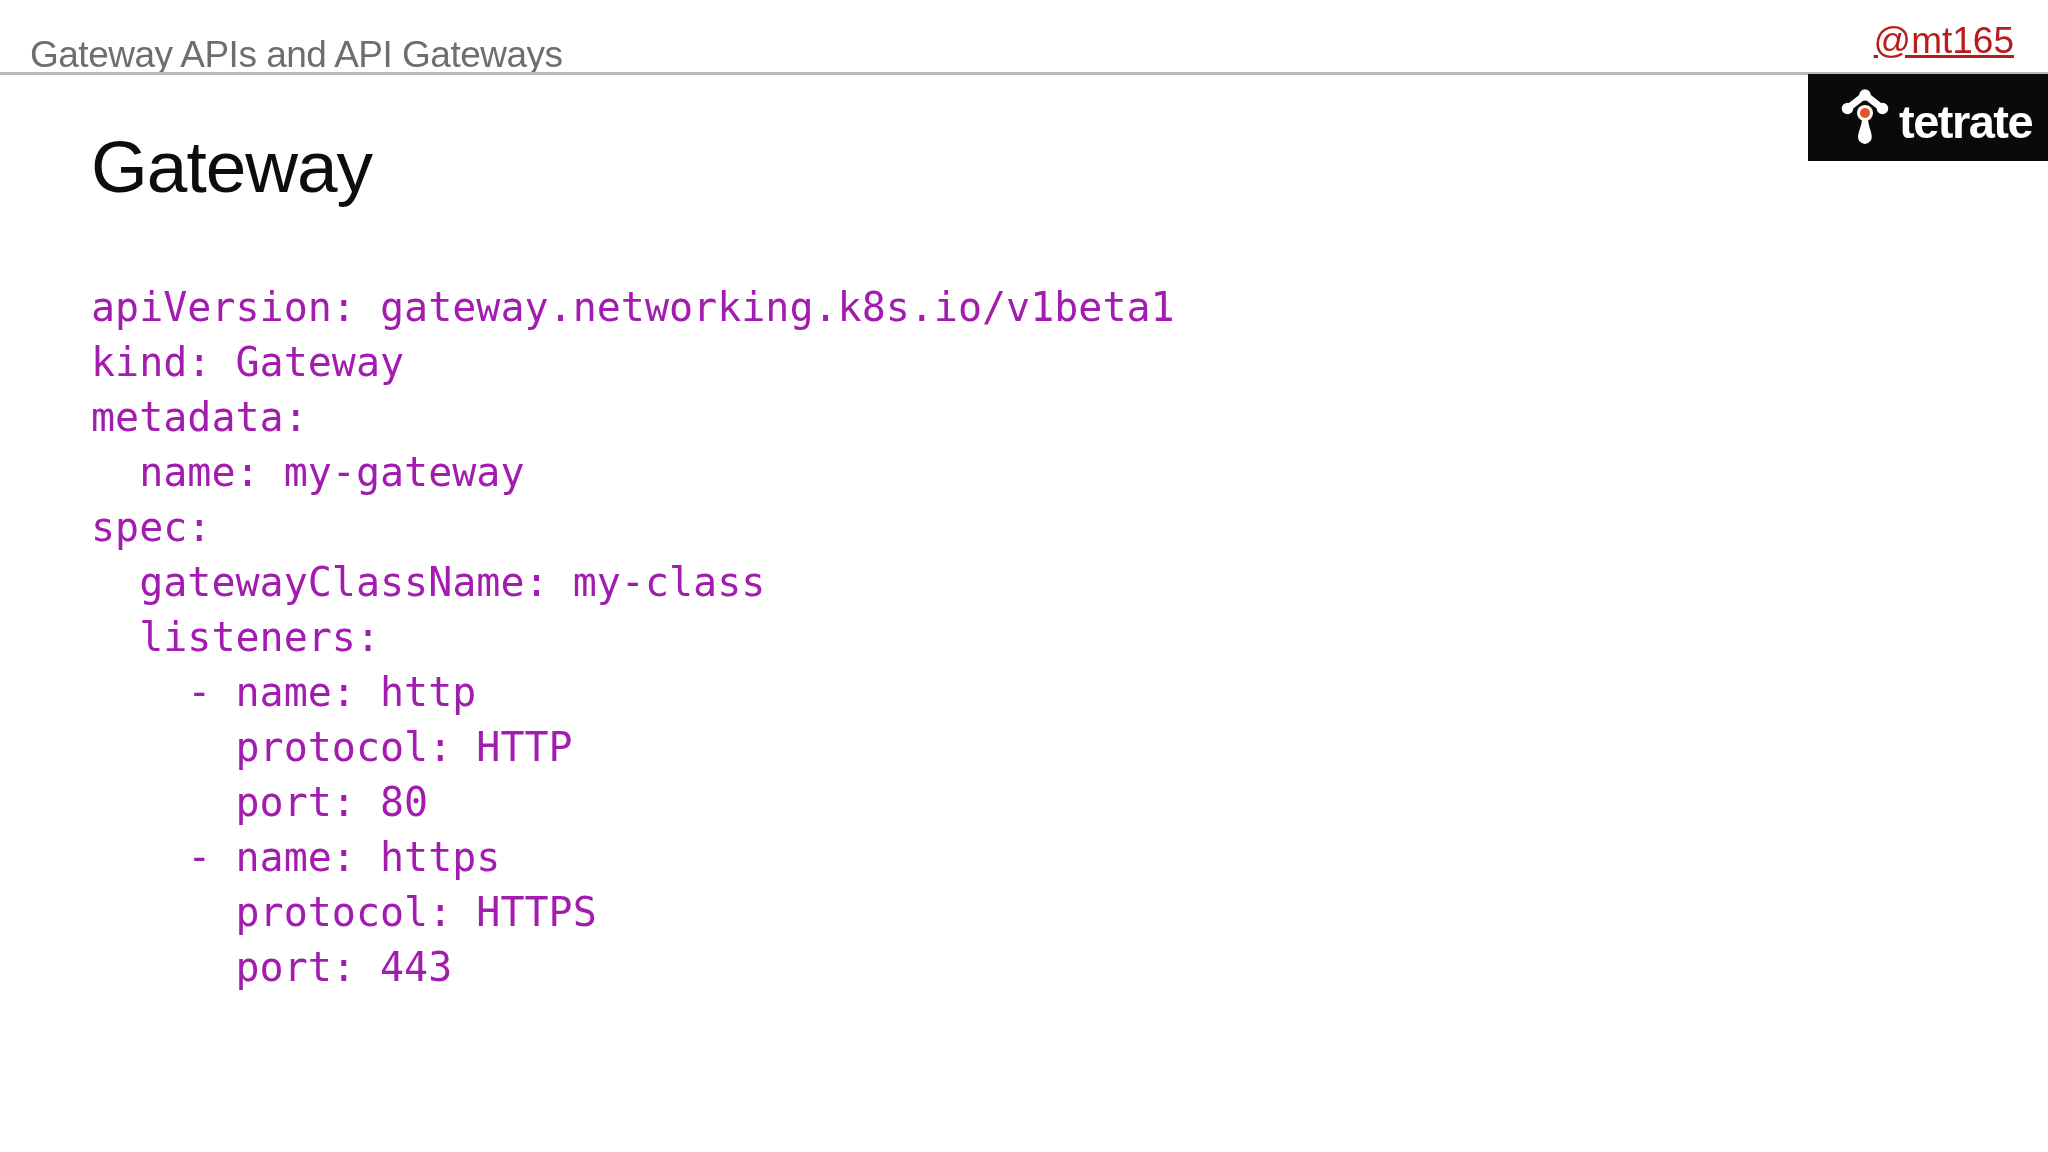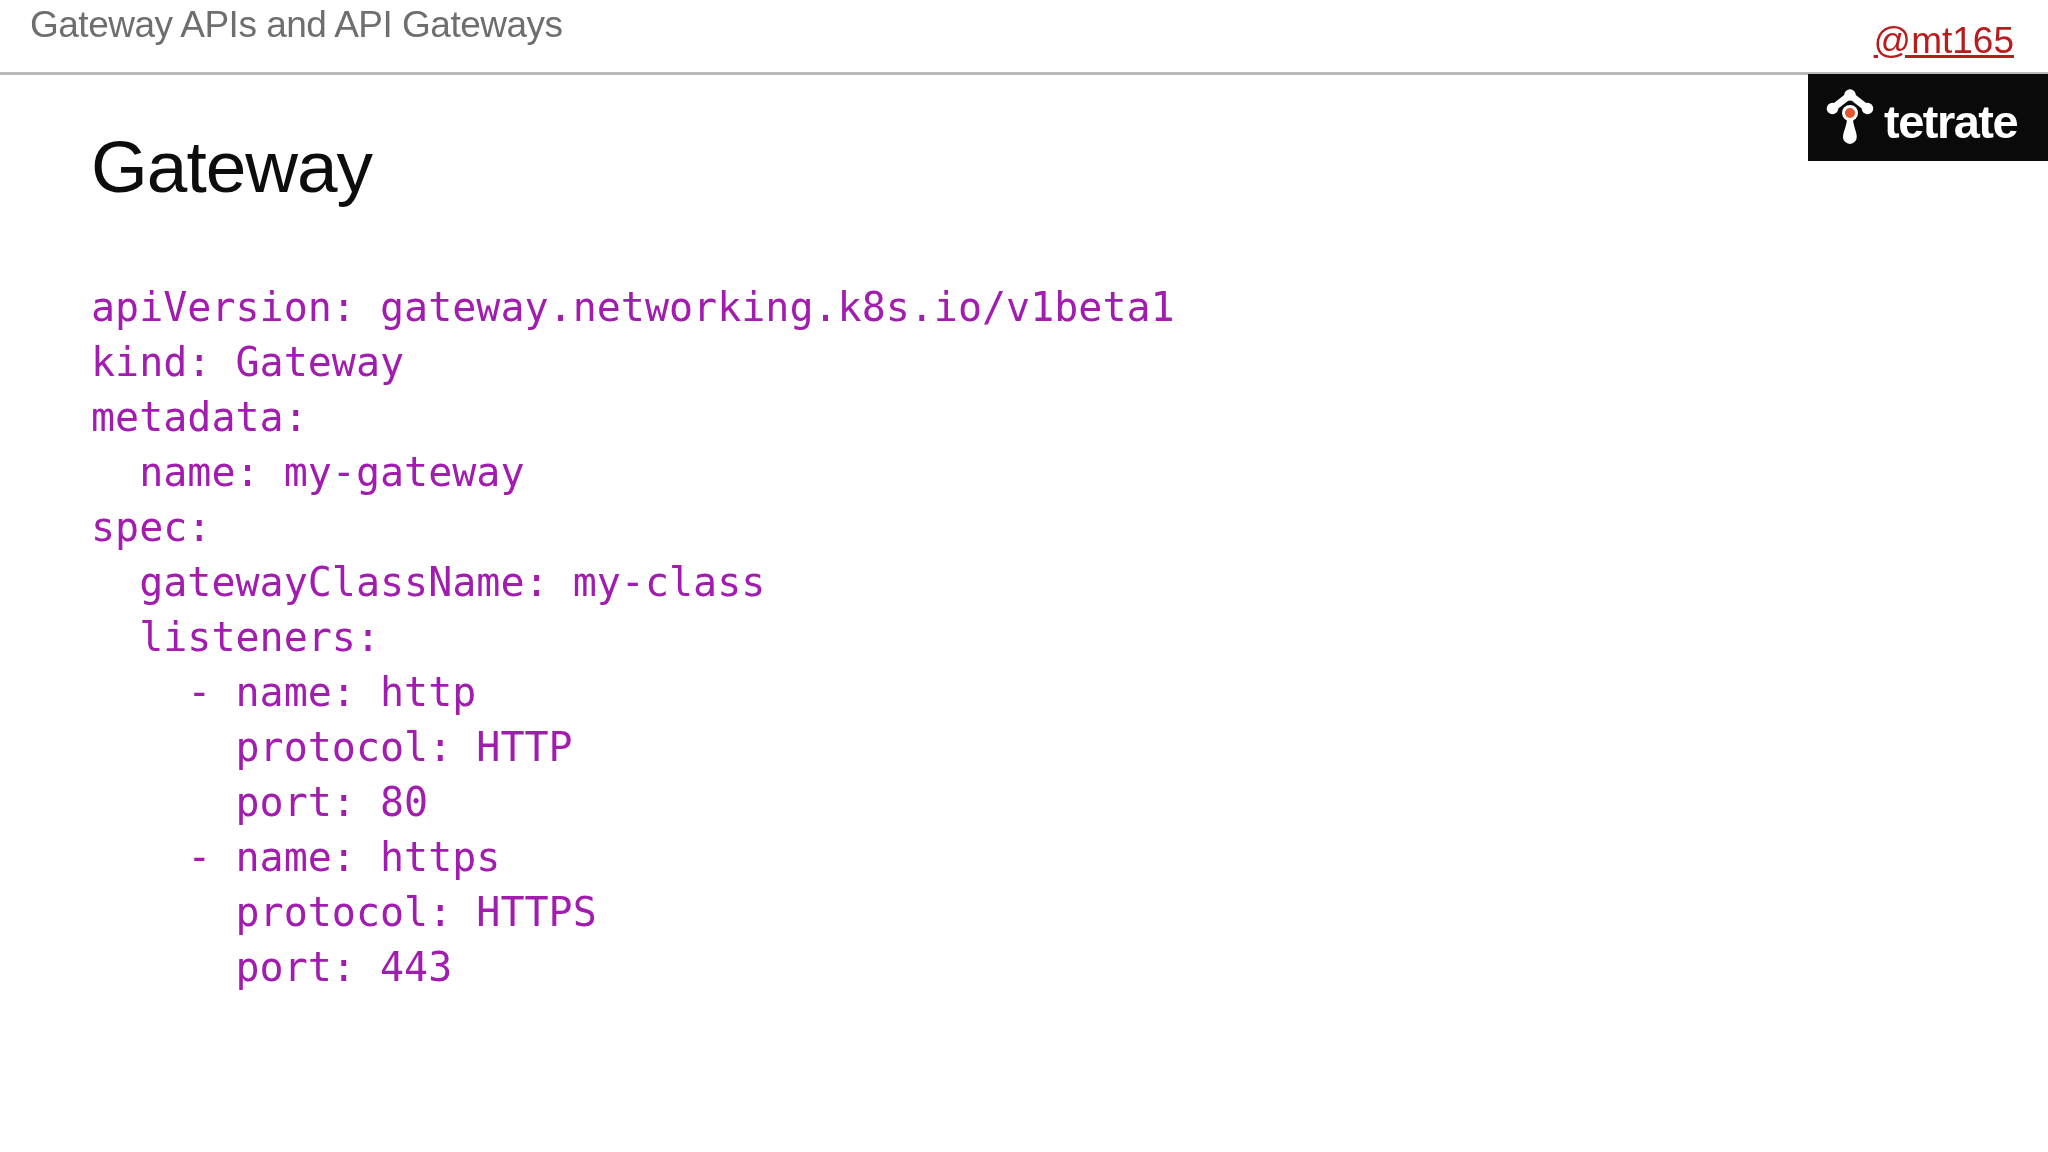--- a/index.html
+++ b/index.html
@@ -8,21 +8,21 @@
     position: relative;
     width: 2048px;
     height: 1152px;
     background: #ffffff;
     overflow: hidden;
     font-family: "Liberation Sans", sans-serif;
   }
   .topbar-title {
     position: absolute;
     left: 30px;
-    top: 6px;
+    top: 36px;
     font-size: 37px;
     line-height: 37px;
     color: #6e6e6e;
     letter-spacing: -0.5px;
     white-space: nowrap;
   }
   .topbar-handle {
     position: absolute;
     right: 34px;
     top: 22px;
@@ -42,21 +42,21 @@
   }
   .logo-box {
     position: absolute;
     top: 74px;
     right: 0;
     width: 240px;
     height: 87px;
     background: #0a0a0a;
     display: flex;
     align-items: center;
-    padding-left: 15px;
+    padding-left: 30px;
   }
   .logo-icon-svg {
     width: 54px;
     height: 66px;
     flex: 0 0 auto;
   }
   .logo-text {
     color: #ffffff;
     font-size: 47px;
     font-weight: 700;

